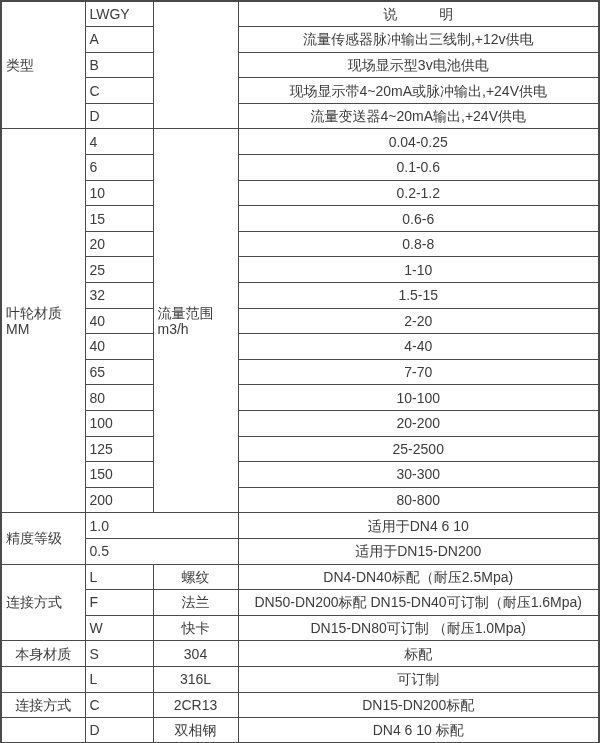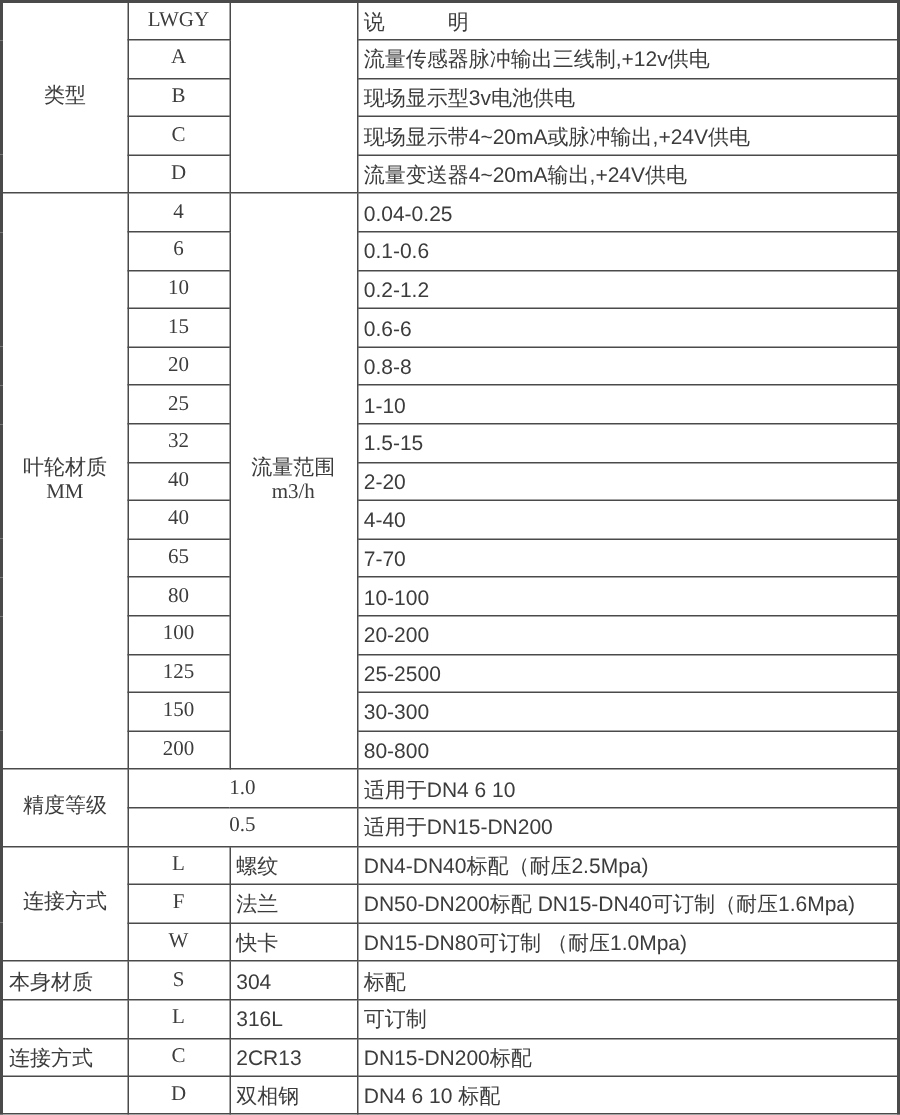--- a/index.html
+++ b/index.html
@@ -26,22 +26,22 @@
   }
   table.spec td {
     border: 1px solid #4a4a4a;
     padding: 0 4px;
     overflow: hidden;
     white-space: nowrap;
     vertical-align: middle;
     line-height: 1.15;
   }
   table.spec tr { height: 25.6px; }
-  .center { text-align: center; font-family: Liberation Serif, serif; }
-  .left   { text-align: left; }
+  .center { text-align: left; }
+  .left   { text-align: center; }
   .twoline { white-space: normal; }
 </style>
 </head>
 <body>
 
 <div class="spec-table-wrap">
 <table class="spec">
   <colgroup>
     <col style="width:84px">
     <col style="width:68px">

